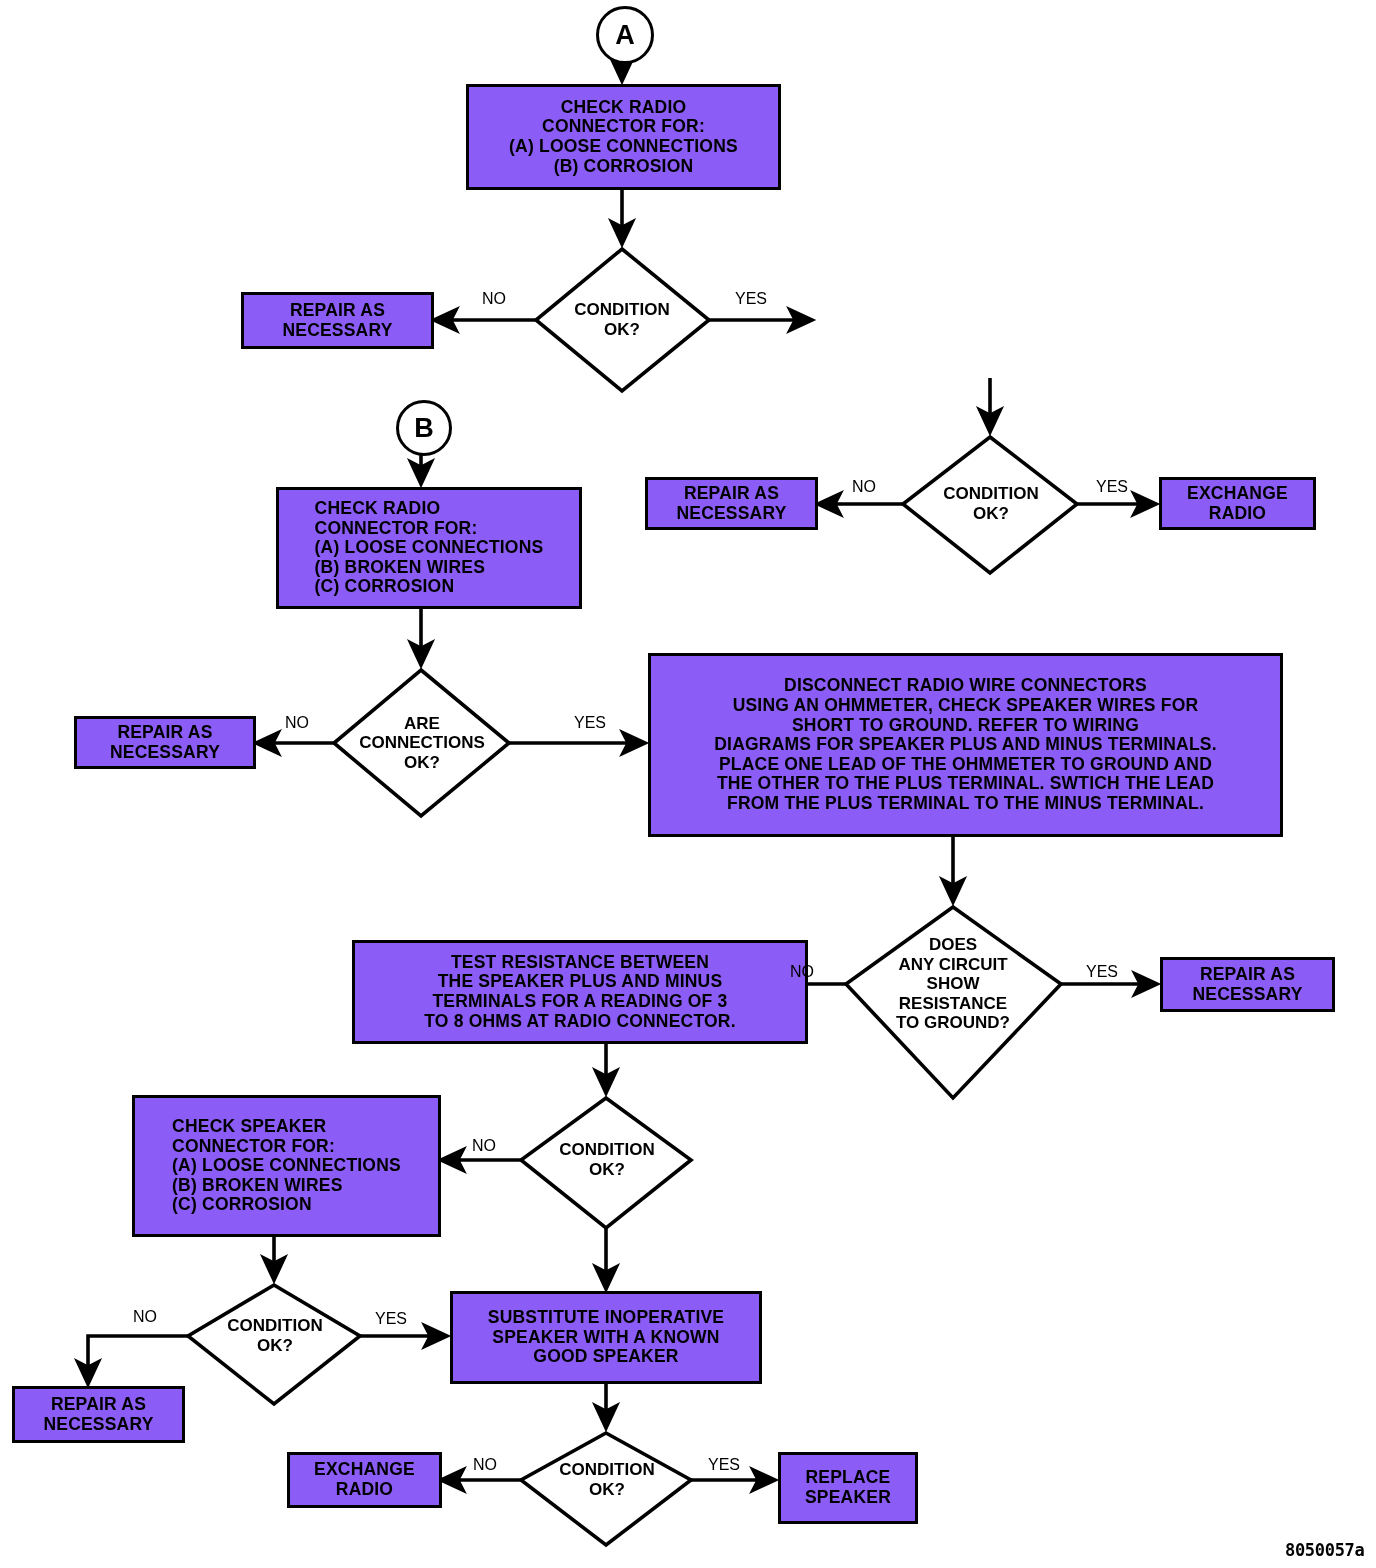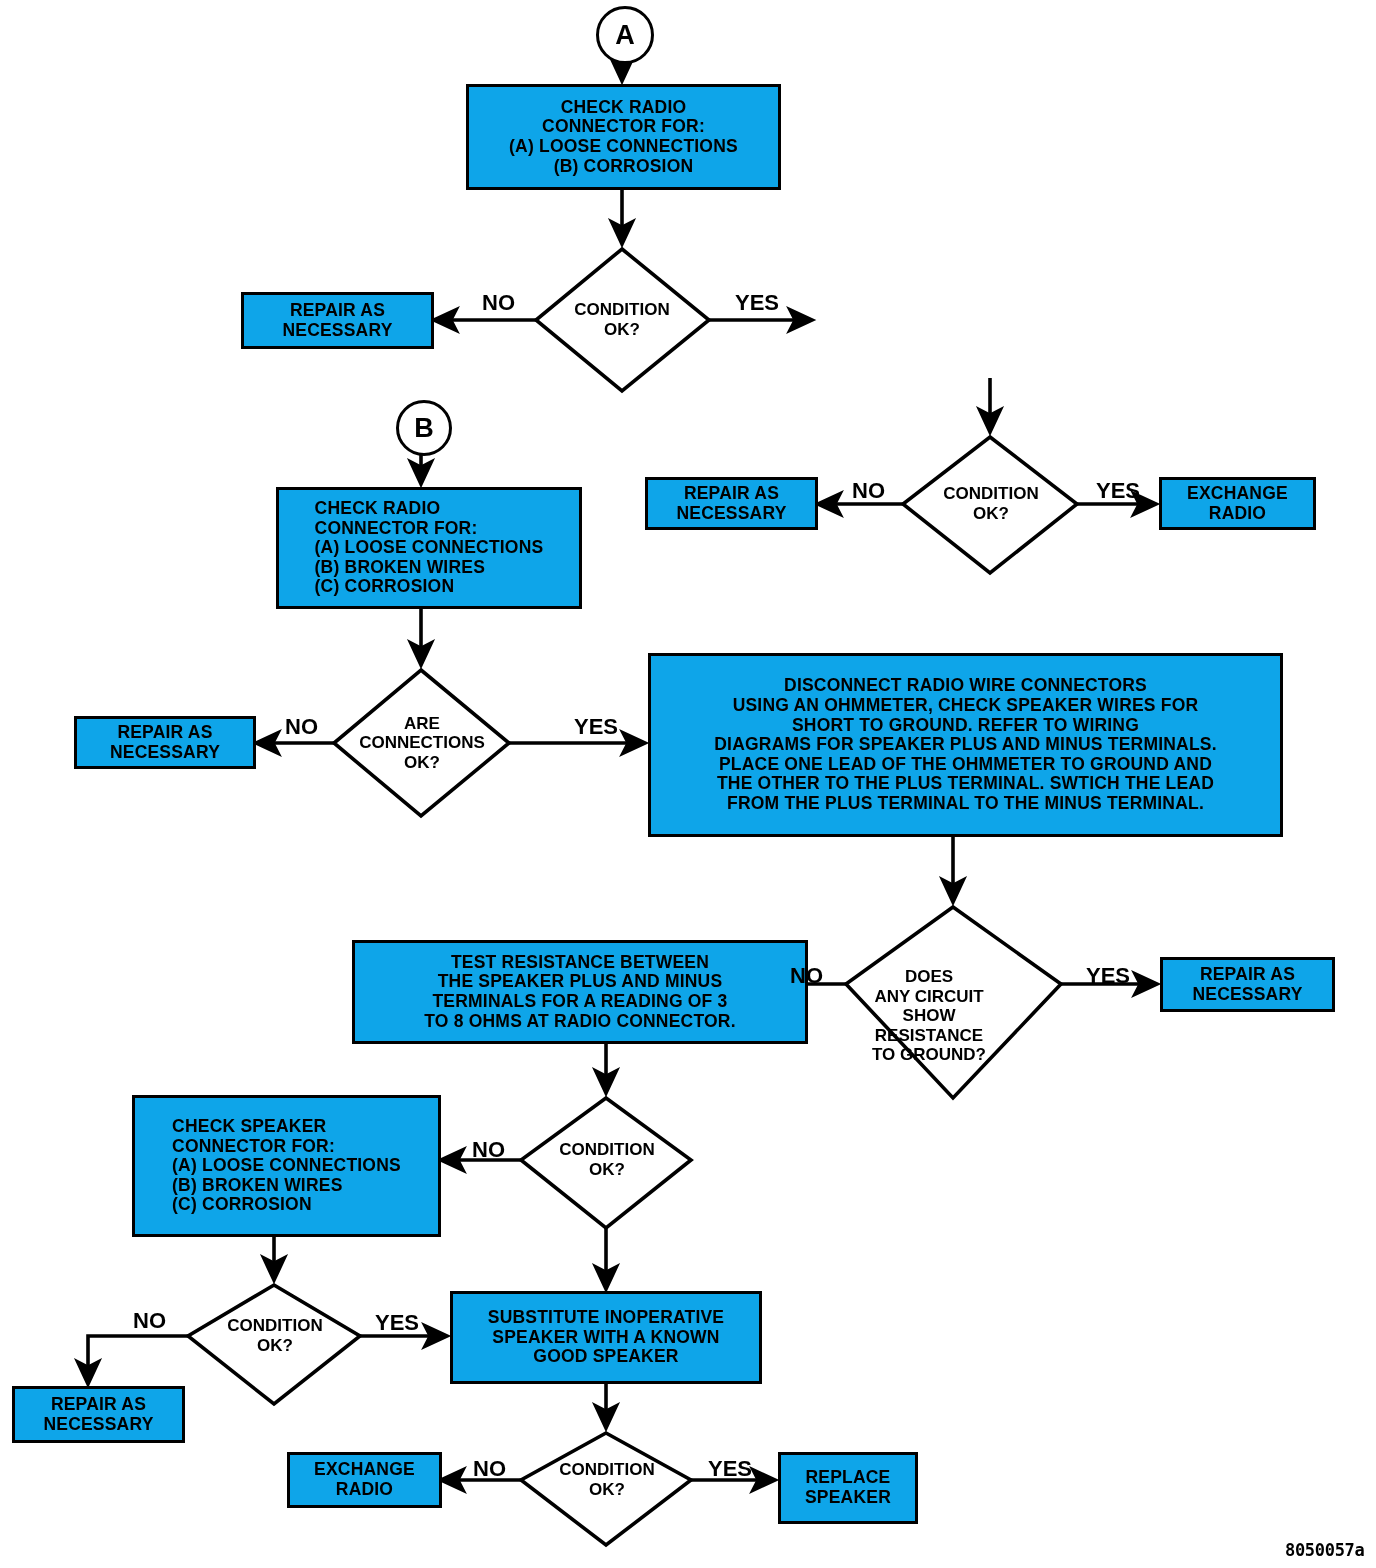--- a/index.html
+++ b/index.html
@@ -33,21 +33,21 @@
     justify-content: center;
     text-align: center;
     color: #000000;
     font-weight: bold;
     letter-spacing: 0.2px;
     line-height: 1.12;
     white-space: pre-line;
   }
   .box {
     border: 3px solid #000000;
-    background: #0ea5e9;
+    background: #8b5cf6;
     font-size: 17.5px;
   }
   .box.big {
     font-size: 17.5px;
   }
   .box.leftal {
     text-align: left;
     justify-content: center;
   }
   .diamond-label {
@@ -58,22 +58,22 @@
     text-align: center;
     font-size: 17px;
     font-weight: bold;
     color: #000000;
     line-height: 1.15;
     white-space: pre-line;
     pointer-events: none;
   }
   .edgelabel {
     position: absolute;
-    font-size: 22px;
-    font-weight: bold;
+    font-size: 16px;
+    font-weight: normal;
     color: #000000;
     white-space: nowrap;
   }
   .connector-circle {
     position: absolute;
     border: 3.5px solid #000000;
     border-radius: 50%;
     background: #ffffff;
     display: flex;
     align-items: center;
@@ -231,21 +231,21 @@
   <div class="diamond-label" style="left:542px; top:294px; width:160px; height:52px;">CONDITION
 OK?</div>
 
   <div class="diamond-label" style="left:911px; top:478px; width:160px; height:52px;">CONDITION
 OK?</div>
 
   <div class="diamond-label" style="left:341px; top:705px; width:162px; height:76px;">ARE
 CONNECTIONS
 OK?</div>
 
-  <div class="diamond-label" style="left:846px; top:928px; width:166px; height:112px;margin-top:32px;">DOES
+  <div class="diamond-label" style="left:870px; top:928px; width:166px; height:112px;">DOES
 ANY CIRCUIT
 SHOW
 RESISTANCE
 TO GROUND?</div>
 
   <div class="diamond-label" style="left:527px; top:1134px; width:160px; height:52px;">CONDITION
 OK?</div>
 
   <div class="diamond-label" style="left:195px; top:1310px; width:160px; height:52px;">CONDITION
 OK?</div>

